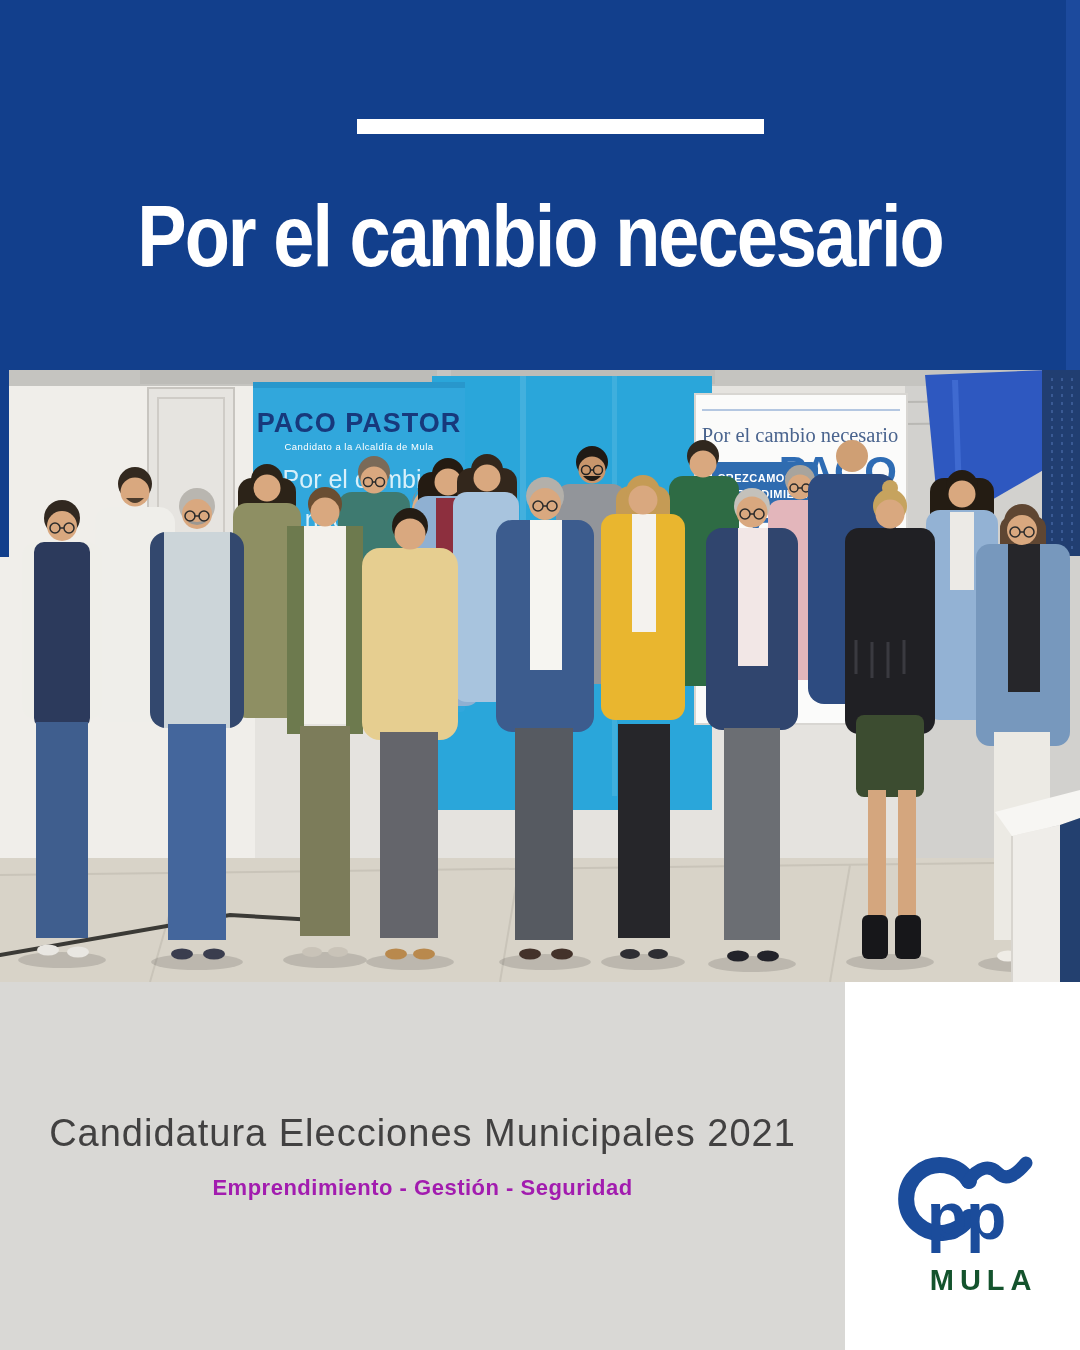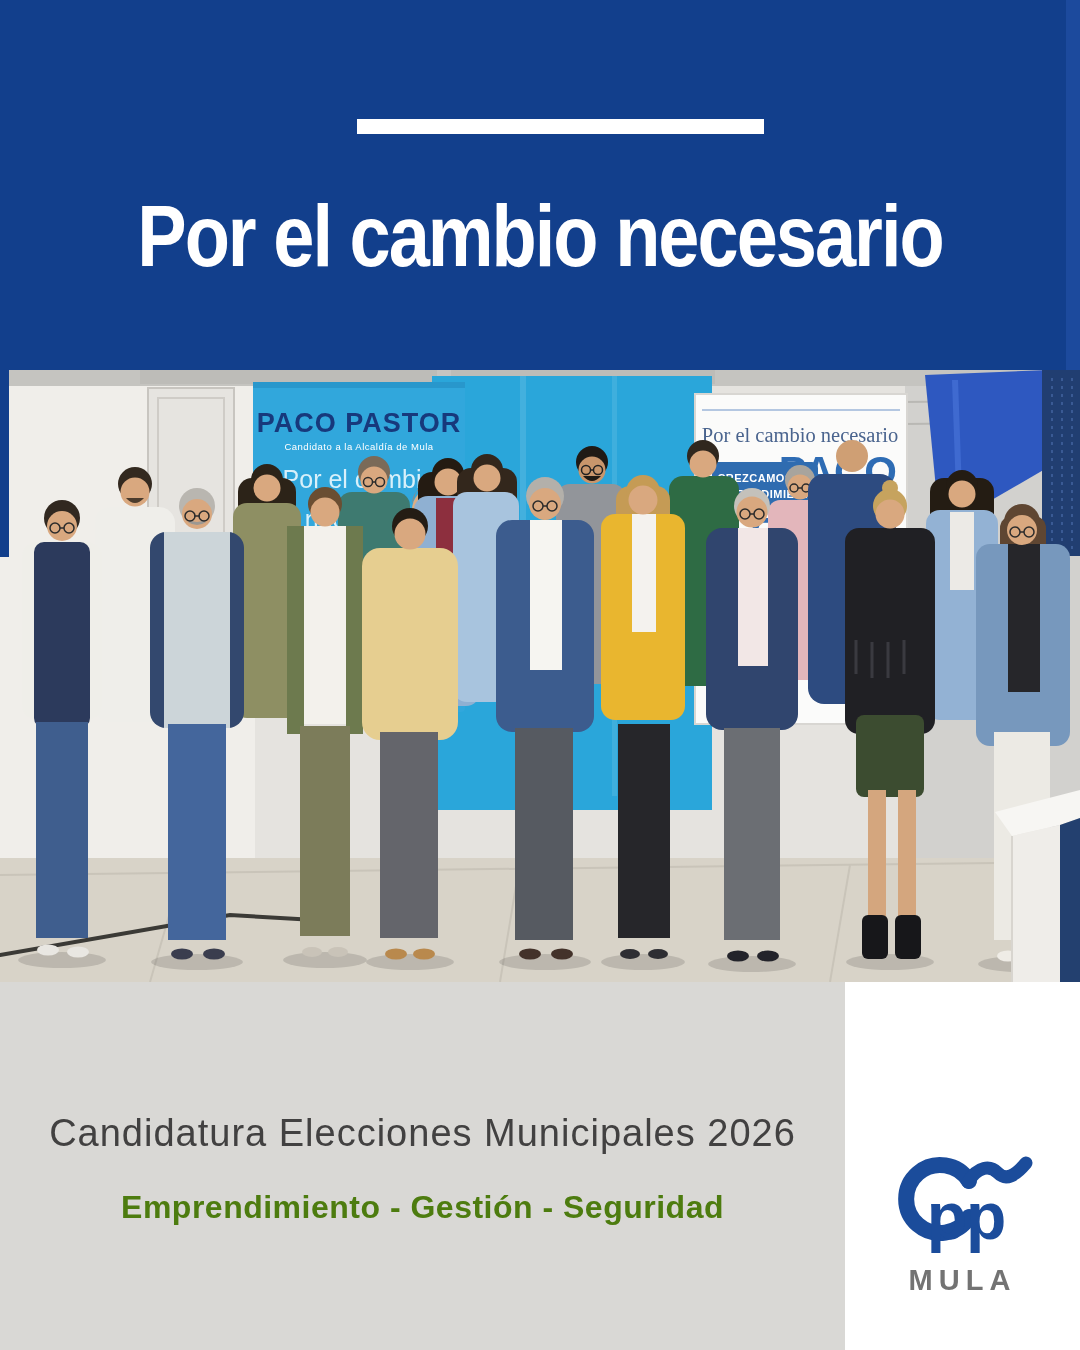--- a/index.html
+++ b/index.html
@@ -9,23 +9,23 @@
   .accent-bar{position:absolute;left:357px;top:119px;width:407px;height:15px;background:#ffffff;}
   .headline{position:absolute;top:186px;left:0;right:0;margin:0;text-align:center;
     color:#ffffff;font-size:74px;font-weight:bold;letter-spacing:-2px;
     transform:scaleY(1.18);transform-origin:center top;white-space:nowrap;}
   .photo-wrap{width:896px;height:612px;line-height:0;}
   svg{font-family:"Liberation Sans",sans-serif;}
   .bottom{display:flex;width:1080px;height:368px;}
   .bottom-gray{width:845px;height:100%;background:#d9d8d5;text-align:center;}
   .bottom-white{flex:1;background:#ffffff;display:flex;flex-direction:column;align-items:center;}
   .footer-line1{margin-top:130px;font-size:38px;font-weight:400;color:#424141;letter-spacing:1px;}
-  .footer-line2{margin-top:34px;font-size:32px;font-weight:bold;color:#4d7c0f;letter-spacing:0.5px;}
-  .logo-box{margin-top:158px;text-align:center;}
-  .mula-label{font-size:29px;font-weight:bold;color:#737373;letter-spacing:6px;margin-top:0px;}
+  .footer-line2{margin-top:20px;font-size:22px;font-weight:bold;color:#a21caf;letter-spacing:0.5px;}
+  .logo-box{margin-top:158px;text-align:right;}
+  .mula-label{font-size:29px;font-weight:bold;color:#14532d;letter-spacing:6px;margin-top:0px;}
 </style>
 </head>
 <body>
 
 <div class="header">
   <div class="header-edge"></div>
   <div class="accent-bar"></div>
   <h1 class="headline">Por el cambio necesario</h1>
 </div>
 
@@ -296,21 +296,21 @@
     <polygon points="1060,455 1080,448 1080,612 1060,612" fill="#23406f"></polygon>
     <line x1="1012" y1="466" x2="1012" y2="612" stroke="#d8d5cf" stroke-width="2"></line>
   </g>
 
   <rect x="0" y="0" width="9" height="187" fill="#123f8c"></rect>
 </svg>
 </div>
 
 <div class="bottom">
   <div class="bottom-gray">
-    <div class="footer-line1">Candidatura Elecciones Municipales 2026</div>
+    <div class="footer-line1">Candidatura Elecciones Municipales 2021</div>
     <div class="footer-line2">Emprendimiento - Gestión - Seguridad</div>
   </div>
   <div class="bottom-white">
     <div class="logo-box">
       <svg width="150" height="120" viewBox="0 0 150 120">
         <g fill="none" stroke="#1b4c9b" stroke-linecap="round">
           <path d="M81,41 A34,34 0 1 0 81,77" stroke-width="16"></path>
           <path d="M80,42 C90,26 102,25 110,33 C118,41 127,36 138,23" stroke-width="13"></path>
         </g>
         <text x="78" y="99" text-anchor="middle" font-size="66" font-weight="bold" fill="#1b4c9b" letter-spacing="-1">pp</text>

